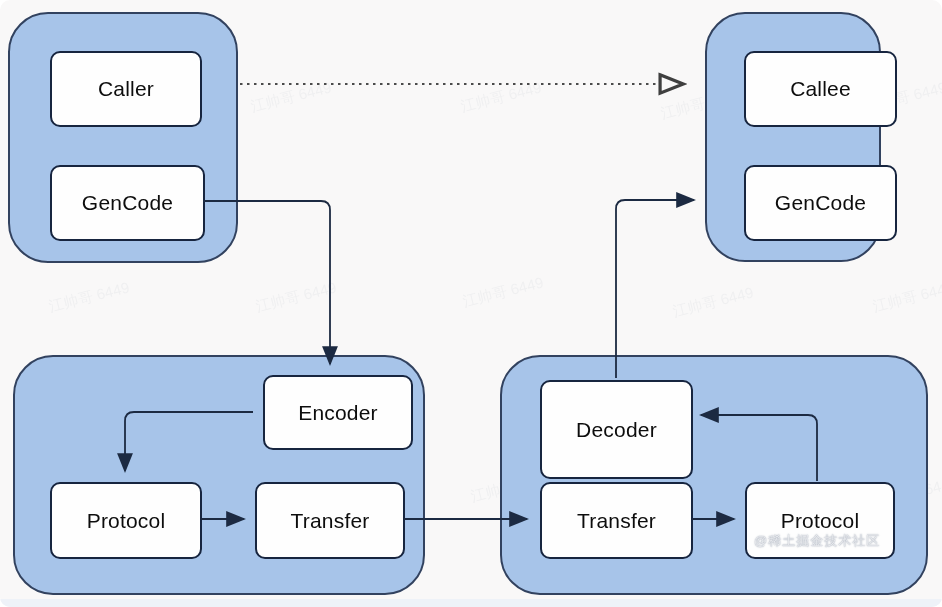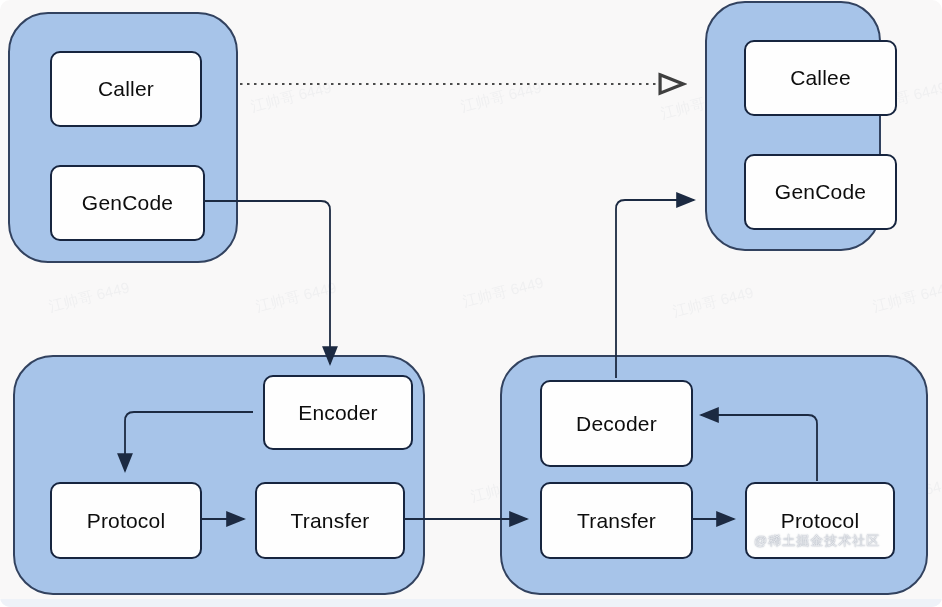--- a/index.html
+++ b/index.html
@@ -24,21 +24,21 @@
     overflow: hidden;
     border-radius: 10px;
   }
   .group {
     position: absolute;
     background: var(--group-fill);
     border: 2px solid var(--group-border);
     border-radius: 40px;
   }
   #caller-group  { left: 8px;   top: 12px;  width: 230px; height: 251px; }
-  #callee-group  { left: 705px; top: 1px;  width: 176px; height: 250px; }
+  #callee-group  { left: 705px; top: 12px;  width: 176px; height: 250px; }
   #client-group  { left: 13px;  top: 355px; width: 412px; height: 240px; }
   #server-group  { left: 500px; top: 355px; width: 428px; height: 240px; }
   .node {
     position: absolute;
     background: var(--node-fill);
     border: 2px solid var(--node-border);
     border-radius: 10px;
     display: flex;
     align-items: center;
     justify-content: center;
@@ -50,21 +50,21 @@
   #node-caller          { left: 40px;  top: 37px;  width: 152px; height: 76px; }
   #node-gencode-caller  { left: 40px;  top: 151px; width: 155px; height: 76px; }
   
   #node-callee          { left: 37px;  top: 37px;  width: 153px; height: 76px; }
   #node-gencode-callee  { left: 37px;  top: 151px; width: 153px; height: 76px; }
   
   #node-encoder         { left: 248px; top: 18px;  width: 150px; height: 75px; }
   #node-protocol-client { left: 35px;  top: 125px; width: 152px; height: 77px; }
   #node-transfer-client { left: 240px; top: 125px; width: 150px; height: 77px; }
   
-  #node-decoder         { left: 38px;  top: 23px;  width: 153px; height: 87px; }
+  #node-decoder         { left: 38px;  top: 23px;  width: 153px; height: 99px; }
   #node-transfer-server { left: 38px;  top: 125px; width: 153px; height: 77px; }
   #node-protocol-server { left: 243px; top: 125px; width: 150px; height: 77px; }
 
   svg.edges {
     position: absolute;
     left: 0; top: 0;
     width: 942px; height: 607px;
     pointer-events: none;
   }
   svg.edges path.edge {

